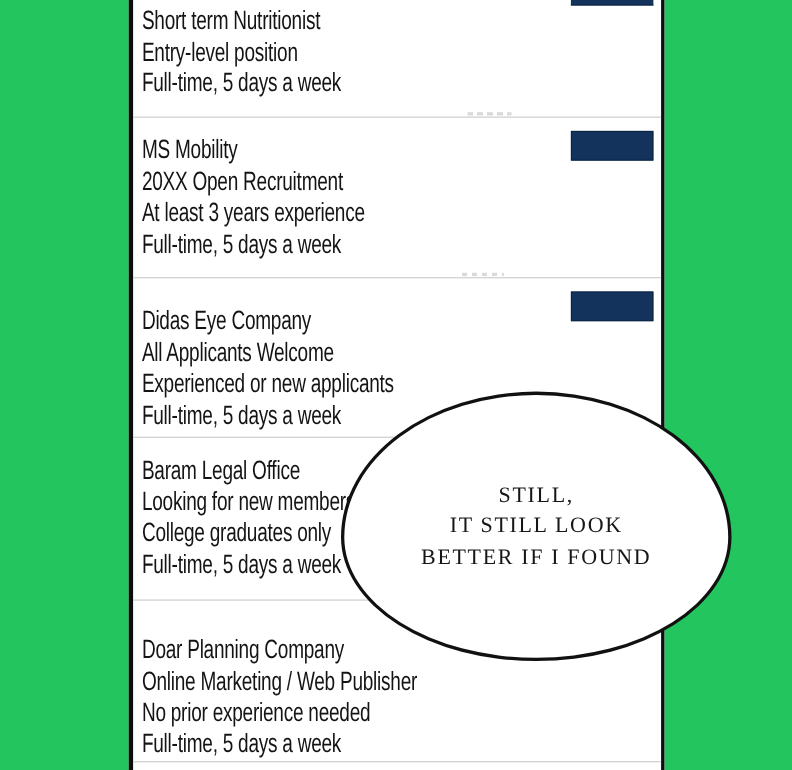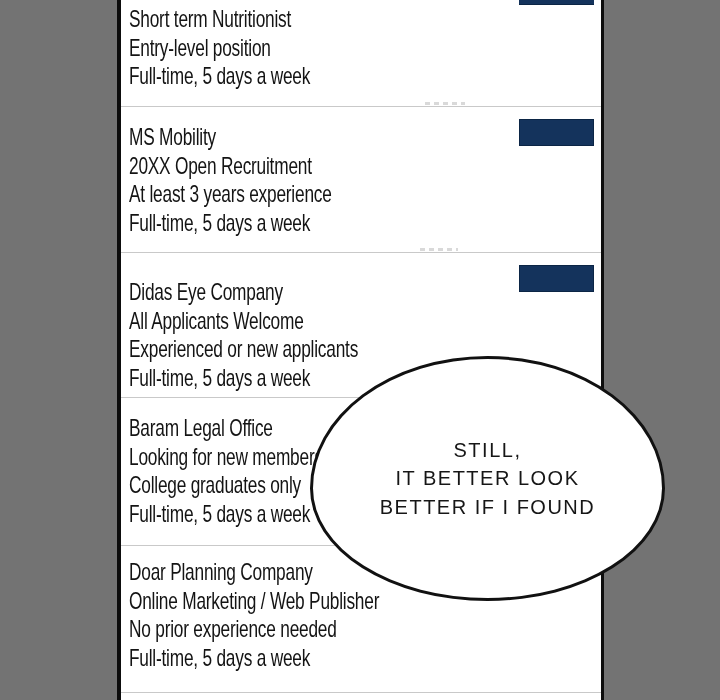--- a/index.html
+++ b/index.html
@@ -5,21 +5,21 @@
   html, body {
     margin: 0;
     padding: 0;
     background: #ffffff;
     font-family: "Liberation Sans", sans-serif;
   }
   .stage {
     position: relative;
     width: 720px;
     height: 700px;
-    background: #737373;
+    background: #22c55e;
     overflow: hidden;
   }
   
   .panel {
     position: absolute;
     left: 117px;
     top: 0;
     width: 487px;
     height: 700px;
     box-sizing: border-box;
@@ -80,21 +80,21 @@
     background: #ffffff;
     border: 3px solid #111111;
     border-radius: 50% 50% 50% 50% / 54% 54% 46% 46%;
     z-index: 5;
     display: flex;
     align-items: center;
     justify-content: center;
     text-align: center;
   }
   .bubble-text {
-    font-family: Liberation Sans, sans-serif;
+    font-family: Liberation Serif, serif;
     font-size: 20px;
     line-height: 28.5px;
     letter-spacing: 1.5px;
     color: #161616;
   }
   .bubble-text span { display: block; }
 </style>
 </head>
 <body>
 
@@ -143,34 +143,34 @@
       <div class="row-lines">
         <span>Baram Legal Office</span>
         <span>Looking for new members</span>
         <span>College graduates only</span>
         <span>Full-time, 5 days a week</span>
       </div>
     </div>
 
     <div class="divider" style="top:545px"></div>
 
-    <div class="job-row" style="top:558px">
+    <div class="job-row" style="top:577px">
       <div class="row-lines">
         <span>Doar Planning Company</span>
         <span>Online Marketing / Web Publisher</span>
         <span>No prior experience needed</span>
         <span>Full-time, 5 days a week</span>
       </div>
     </div>
 
     <div class="divider" style="top:692px"></div>
 
   </div>
 
   <div class="bubble">
     <div class="bubble-text">
       <span>STILL,</span>
-      <span>IT BETTER LOOK</span>
+      <span>IT STILL LOOK</span>
       <span>BETTER IF I FOUND</span>
     </div>
   </div>
 
 </div>
 
 </body></html>

